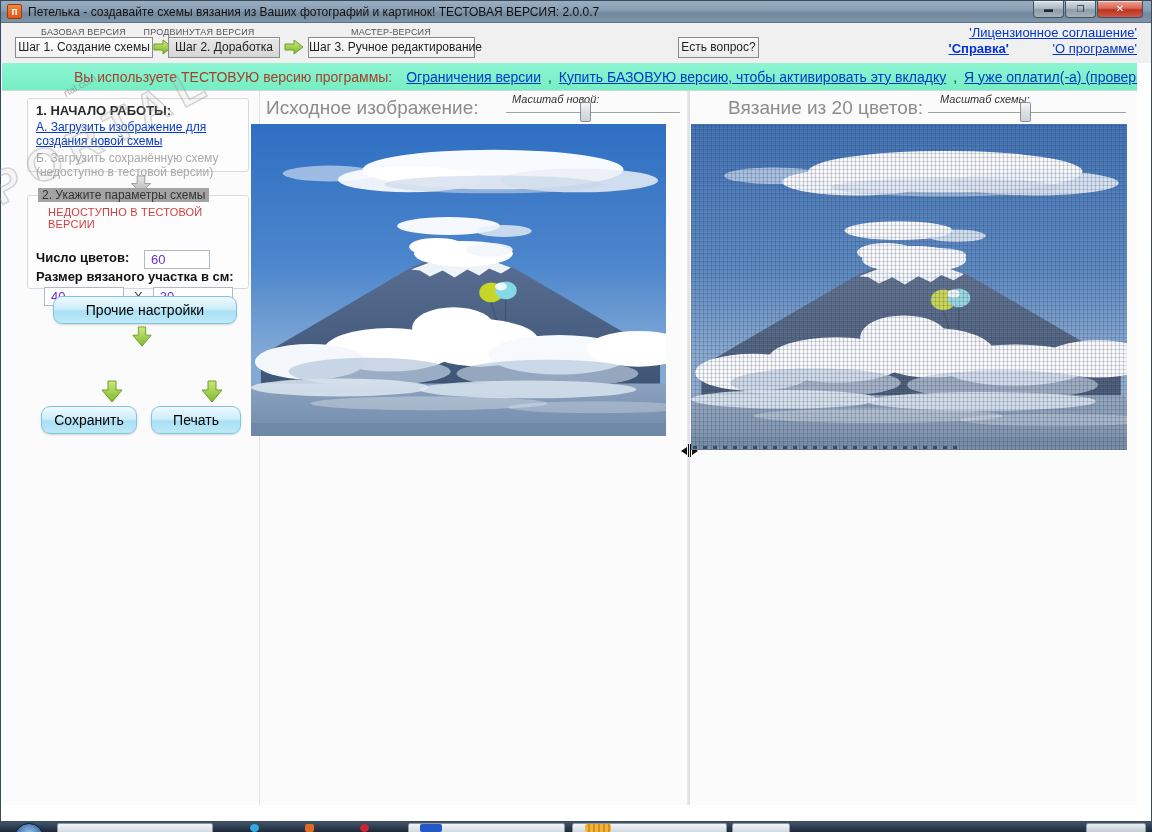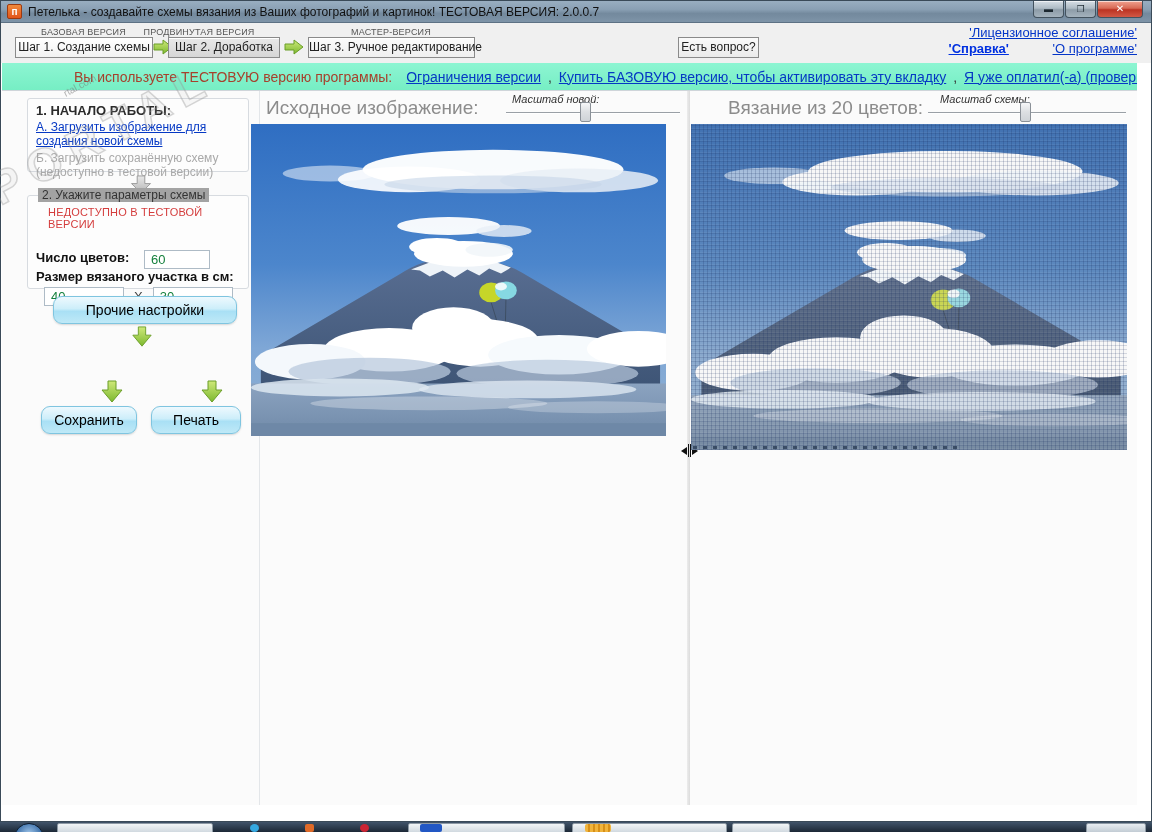--- a/index.html
+++ b/index.html
@@ -70,21 +70,21 @@
   .gb1-title { font-size:13px; font-weight:bold; color:#2b2b2b; margin-bottom:2px; }
   .gb1 a { font-size:12px; color:#0538c4; text-decoration:underline; display:block; line-height:14px; }
   .gb1 .disabled { font-size:12px; color:#a9a9a9; line-height:14px; margin-top:3px; }
   .gb2 { top:104px; height:94px; padding:8px 8px 4px; }
   .gb2-legend { position:absolute; top:-8px; left:10px; background:#a3a3a3; padding:0 4px;
                 font-size:12px; color:#333; white-space:nowrap; }
   .warning { font-size:11px; color:#d43d3d; margin:2px 0 20px 12px; letter-spacing:.2px; }
   .param-row { display:flex; align-items:flex-start; }
   .param-label { font-size:13px; font-weight:bold; color:#111; }
   .param-input { width:66px; height:19px; border:1px solid #aebbc6; background:#fff;
-                 color:#15803d; font-size:13px; padding-left:6px;
+                 color:#6d28d9; font-size:13px; padding-left:6px;
                  font-family:"Liberation Sans",sans-serif; }
   .size-row { display:flex; align-items:center; gap:10px; margin:3px 0 0 8px; }
   .size-input { width:80px; }
   .x-sep { font-size:13px; color:#444; }
   .captions { display:flex; margin-left:8px; }
   .cap { width:90px; text-align:center; font-size:10px; color:#777; }
   .cap + .cap { margin-left:26px; }
 
   .blue-btn { position:absolute; height:28px; border:1px solid #7fc5e0; border-radius:9px;
     background:linear-gradient(180deg,#eef9fe 0%,#cdeefa 45%,#a9e0f5 55%,#bfe9f7 100%);

